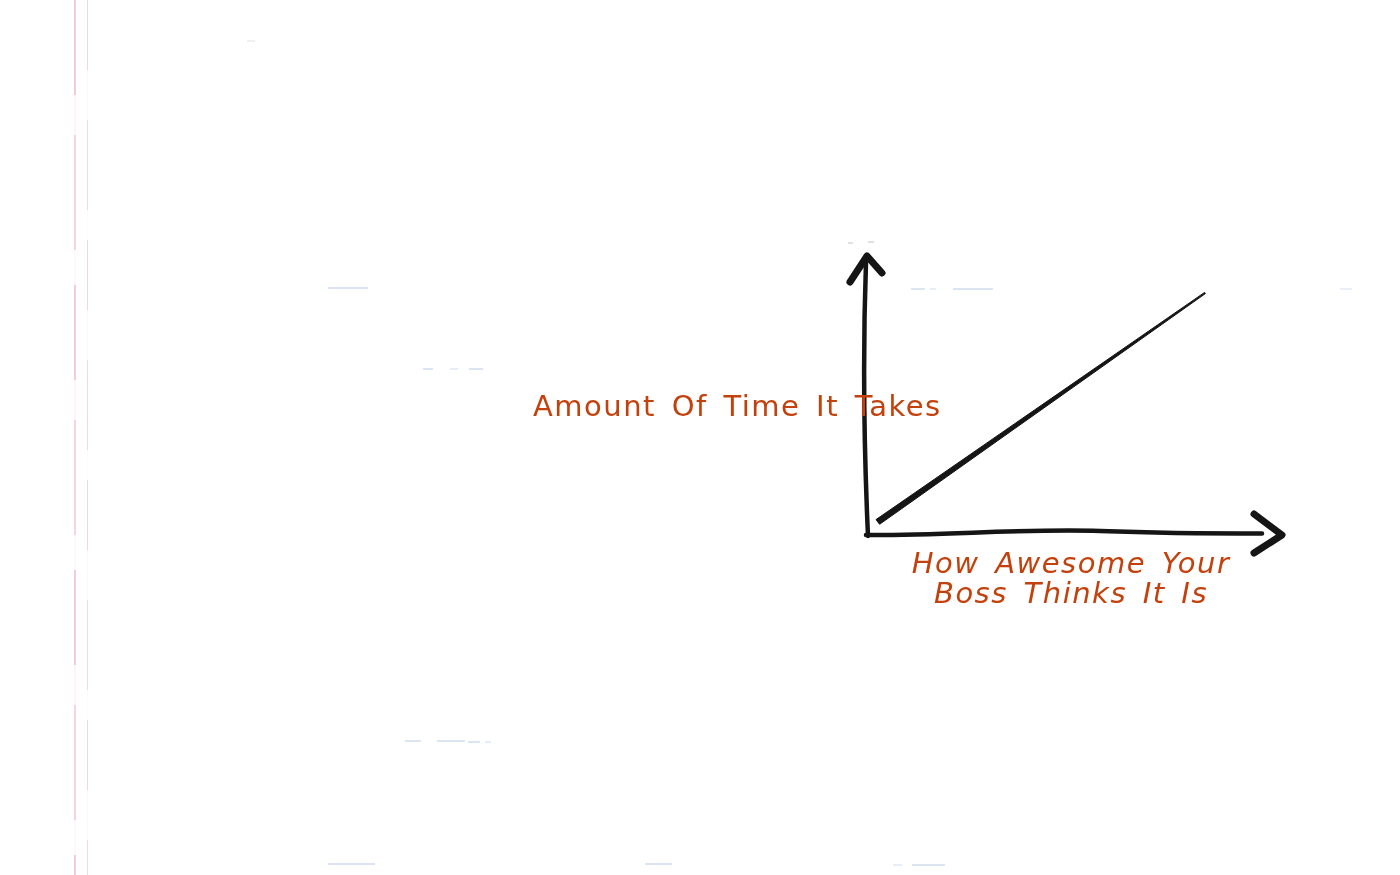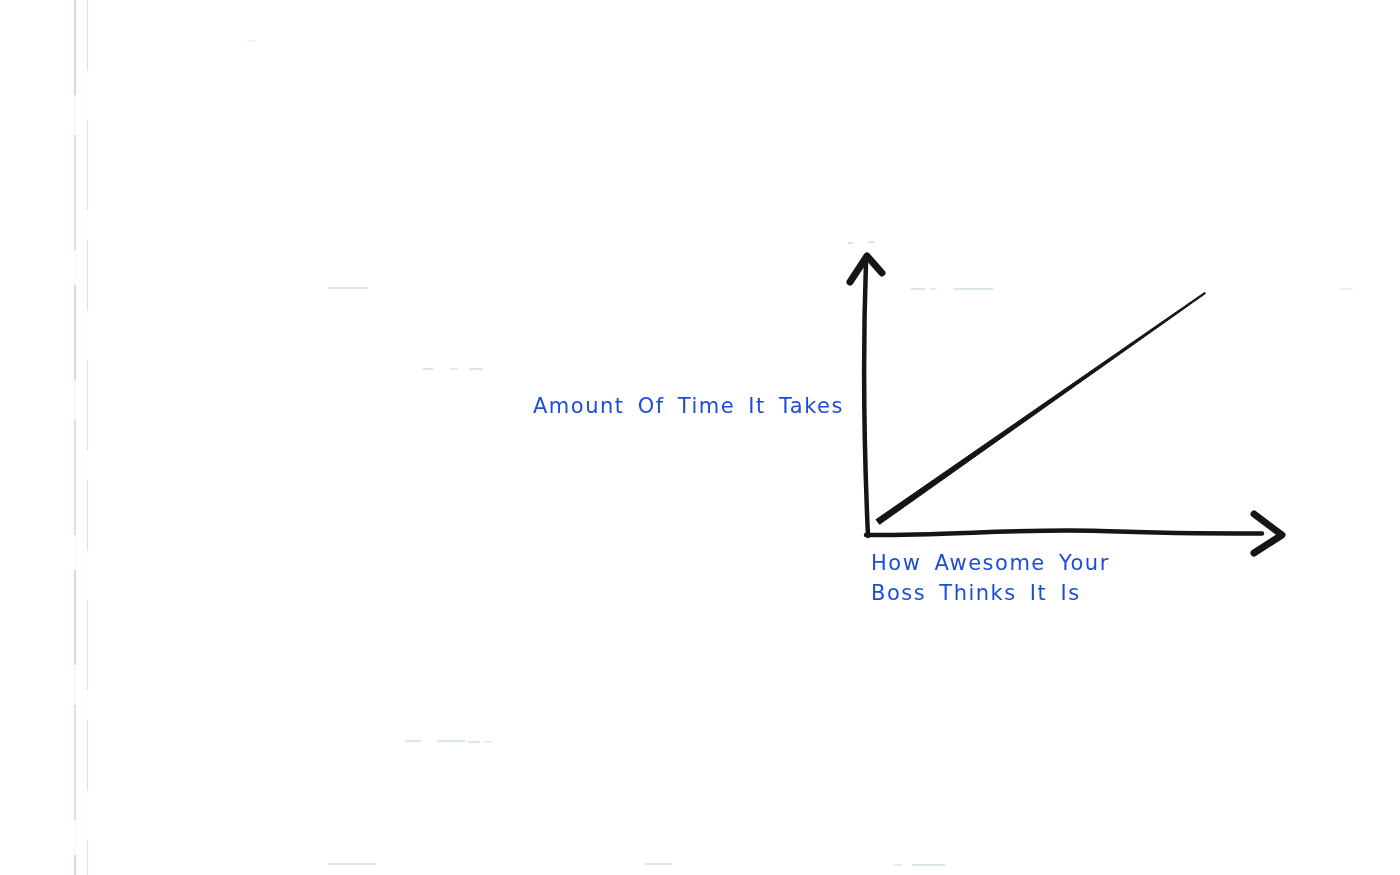--- a/index.html
+++ b/index.html
@@ -45,36 +45,38 @@
   .artifact.gray { background: #d9d9d9; opacity: 0.8; }
 
   .chart-svg {
     position: absolute;
     left: 0; top: 0;
     width: 1400px; height: 875px;
   }
 
   .axis-label {
     position: absolute;
-    color: #1d4ed8;
-    font-size: 21px;
+    color: #c2410c;
+    font-size: 29px;
     line-height: 30px;
     letter-spacing: 1.5px;
     word-spacing: 5px;
     white-space: nowrap;
   }
   .y-label {
     left: 533px;
     top: 391px;
     text-align: left;
   }
   .x-label {
     left: 871px;
     top: 548px;
     width: 400px;
+    text-align: center;
+    font-style: italic;
   }
 </style>
 </head>
 <body>
 
 <div class="page">
 
   <div class="margin-line a"></div>
   <div class="margin-line b"></div>
 

